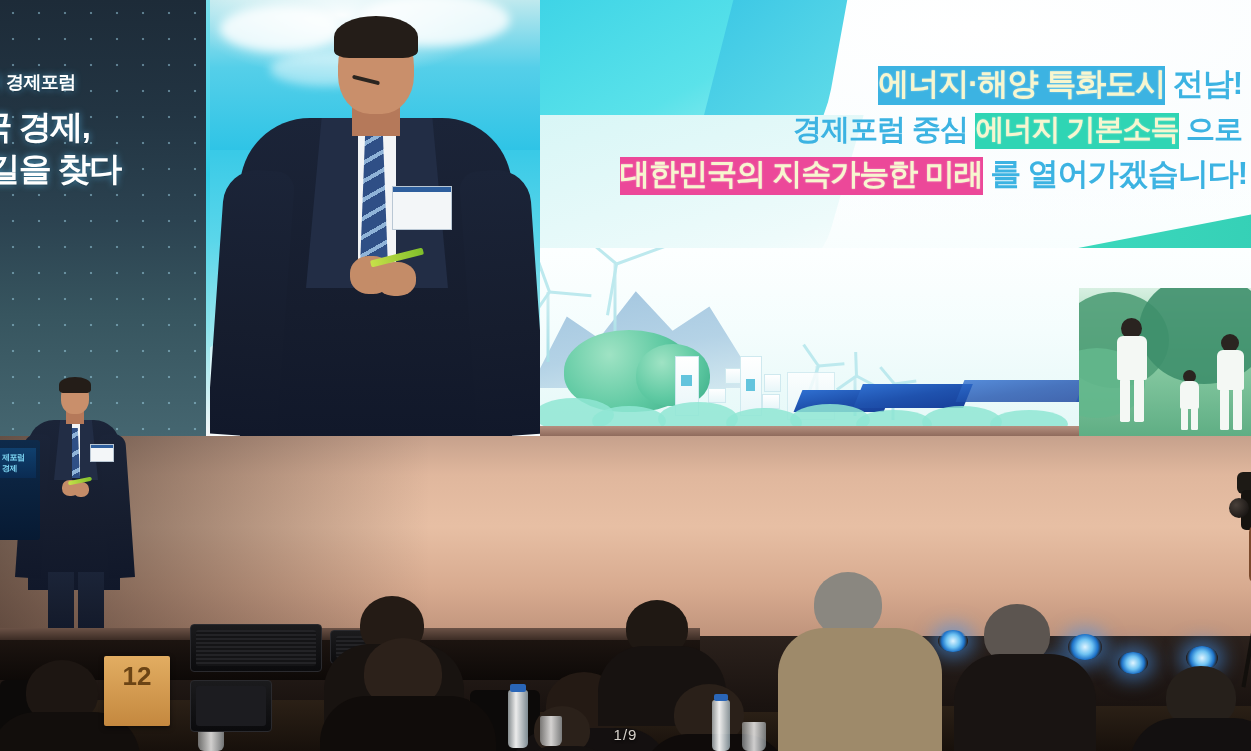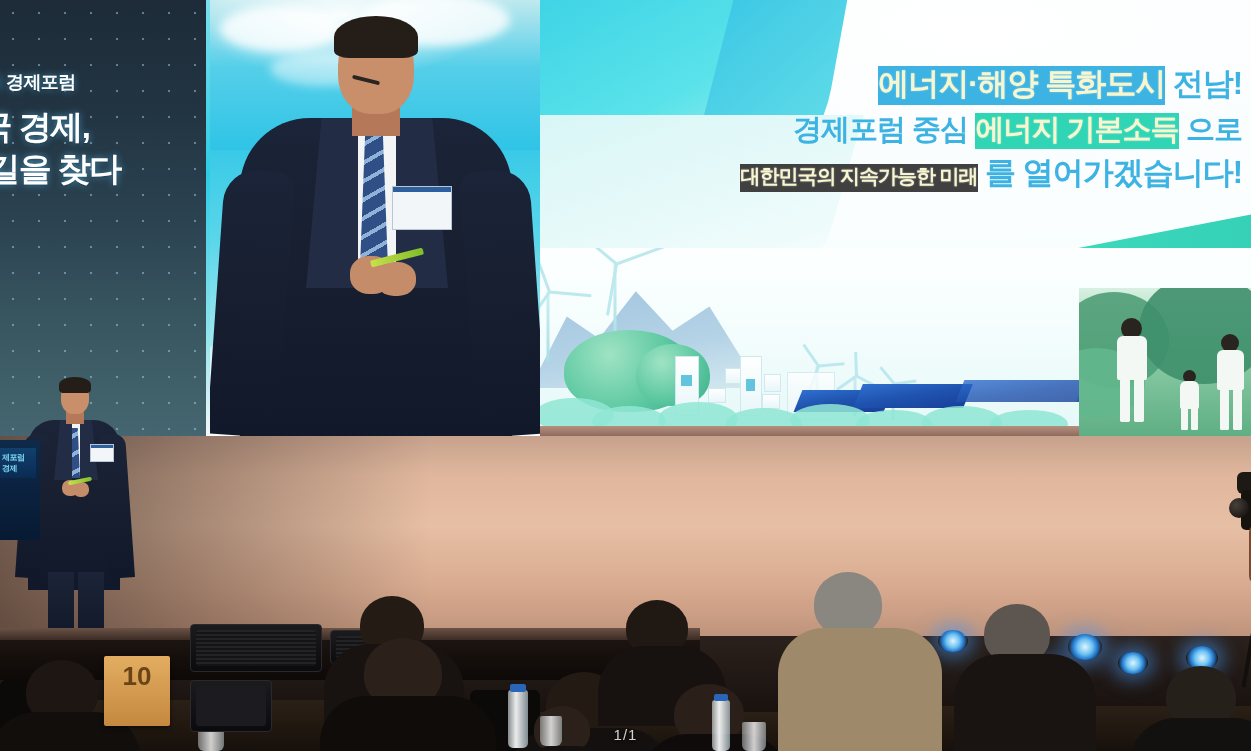--- a/index.html
+++ b/index.html
@@ -39,21 +39,21 @@
   
   .headline{position:absolute;left:620px;top:66px;width:625px;text-align:right;
             line-height:1.02;}
   .hl-line{white-space:nowrap;margin-bottom:8px;}
   .hl-line:last-child{margin-bottom:0;}
   .mark{display:inline-block;padding:2px 0 5px;font-weight:bold;
         letter-spacing:-1px;color:#f7f6cf;
         text-shadow:0 0 2px rgba(255,255,255,.45);}
   .mk-blue{background:#3cb3e2;font-size:31px;}
   .mk-green{background:#2fd5b4;font-size:29px;}
-  .mk-cyan{background:#404040;font-size:20px;}
+  .mk-cyan{background:#ec4899;font-size:30px;}
   .plain{display:inline-block;font-weight:bold;letter-spacing:-1px;
          color:#3cb3e2;font-size:31px;padding:0 3px 4px;}
   .plain-sm{font-size:29px;}
 
   
   .landscape{position:absolute;left:540px;right:0;top:248px;height:188px;overflow:hidden;}
   .ls-sky{position:absolute;inset:0;background:linear-gradient(180deg,#fdffff 0%,#f4fdfd 45%,#e4f8f7 100%);}
   .mountain{position:absolute;left:-10px;top:30px;width:230px;height:110px;
     background:linear-gradient(170deg,#8fb8d8 0%,#a9cbe2 60%,#cfe6ee 100%);
     clip-path:polygon(0% 100%,16% 35%,30% 55%,46% 12%,62% 48%,78% 26%,100% 100%);opacity:.85;}
@@ -440,29 +440,29 @@
   <div class="aud" style="position:absolute;left:1146px;top:666px;">
     <div class="a-head" style="left:20px;top:0;width:70px;height:62px;background:#26201b;"></div>
     <div class="a-shoulder" style="left:-16px;top:52px;width:150px;height:85px;background:#131010;"></div>
   </div>
   <div class="aud" style="position:absolute;left:520px;top:706px;">
     <div class="a-head" style="left:14px;top:0;width:56px;height:48px;background:#2b211a;"></div>
     <div class="a-shoulder" style="left:-10px;top:40px;width:112px;height:45px;background:#151110;"></div>
   </div>
 
   <div class="tablecard" style="left:104px;top:656px;width:66px;height:70px;">
-    <span style="font-size:26px;line-height:40px;">10</span>
+    <span style="font-size:26px;line-height:40px;">12</span>
   </div>
 
   <div class="bottle" style="left:508px;top:690px;width:20px;height:58px;"></div>
   <div class="bottle-cap" style="left:510px;top:684px;width:16px;height:8px;"></div>
   <div class="bottle" style="left:712px;top:700px;width:18px;height:51px;"></div>
   <div class="bottle-cap" style="left:714px;top:694px;width:14px;height:7px;"></div>
   <div class="glass" style="left:540px;top:716px;width:22px;height:30px;"></div>
   <div class="glass" style="left:742px;top:722px;width:24px;height:29px;"></div>
   <div class="glass" style="left:198px;top:720px;width:26px;height:31px;"></div>
 
   <div class="monitor" style="left:190px;top:680px;width:80px;height:50px;">
     <div class="mon-grill" style="background:#1c1c20;"></div>
   </div>
 
-  <div class="pageind">1/1</div>
+  <div class="pageind">1/9</div>
 </div>
 
 </body></html>

